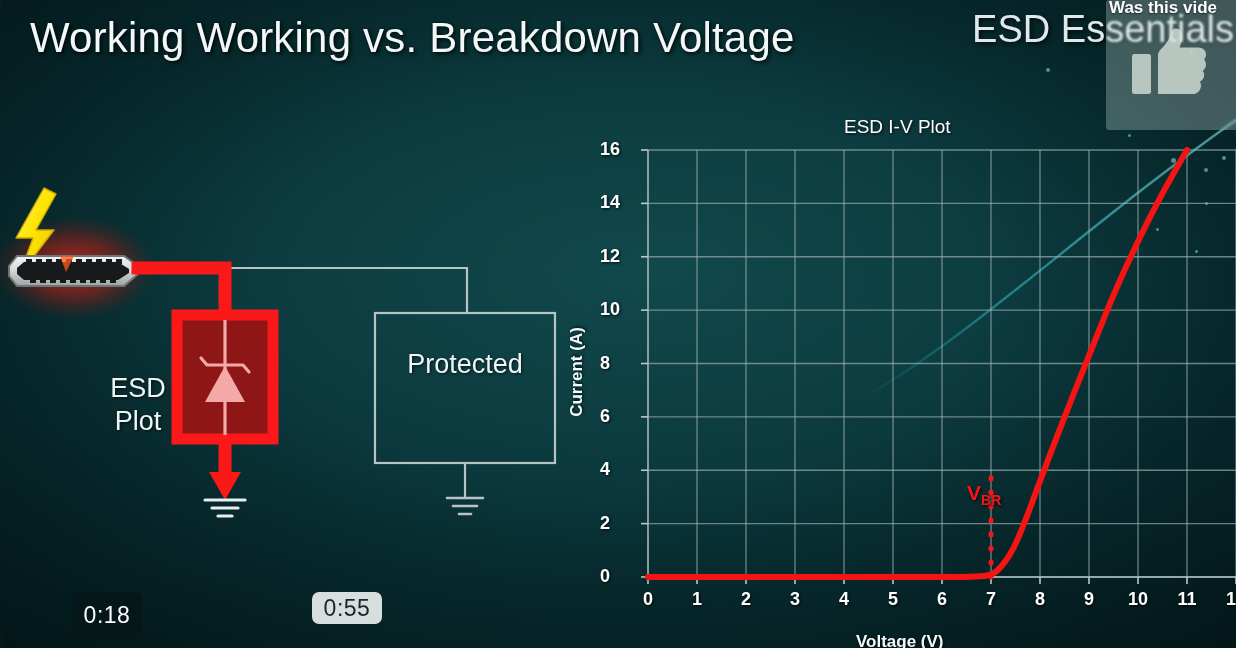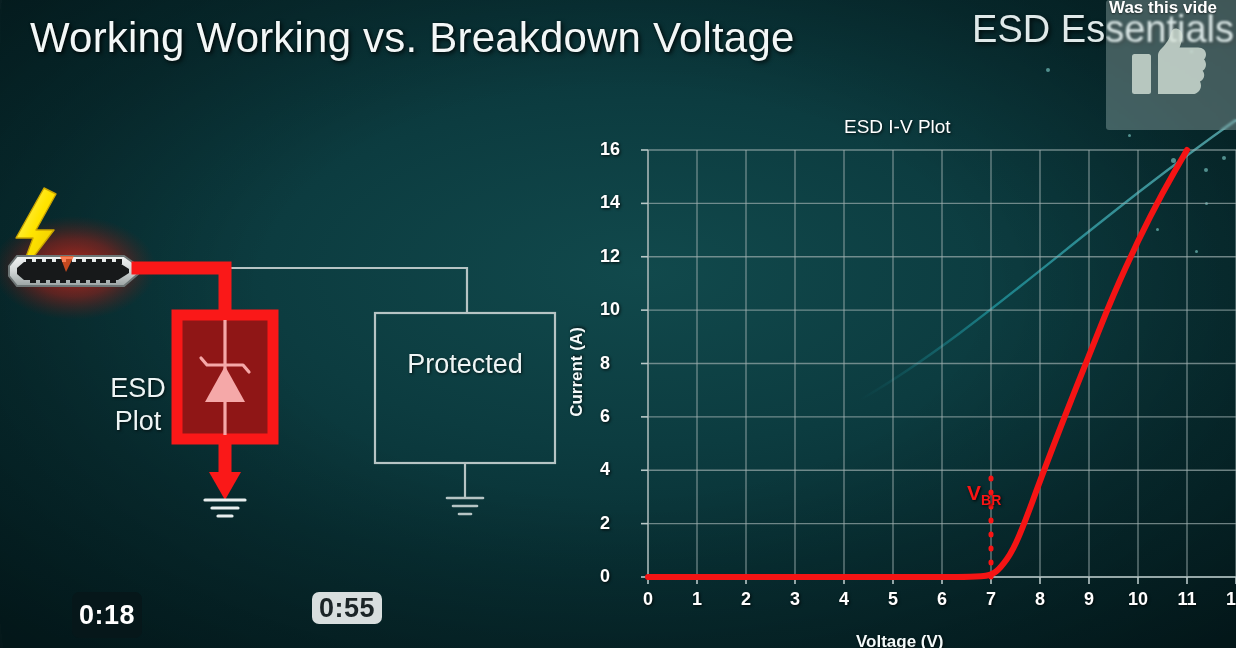--- a/index.html
+++ b/index.html
@@ -118,21 +118,21 @@
     text-shadow: 1px 1px 3px rgba(0,0,0,.85);
     white-space: nowrap;
   }
   #vbr-label sub { font-size: 14px; }
 
   
   .time-chip {
     position: absolute;
     display: flex; align-items: center; justify-content: center;
     border-radius: 7px;
-    font-size: 27px; letter-spacing: .5px; font-weight: bold;
+    font-size: 23px; letter-spacing: .5px;
   }
   #time-chip-current {
     left: 72px; top: 592px; width: 70px; height: 46px;
     background: #06171a; color: #ffffff;
   }
   #time-chip-total {
     left: 312px; top: 592px; width: 70px; height: 32px;
     background: #d8dede; color: #1b2426;
   }
 </style>

